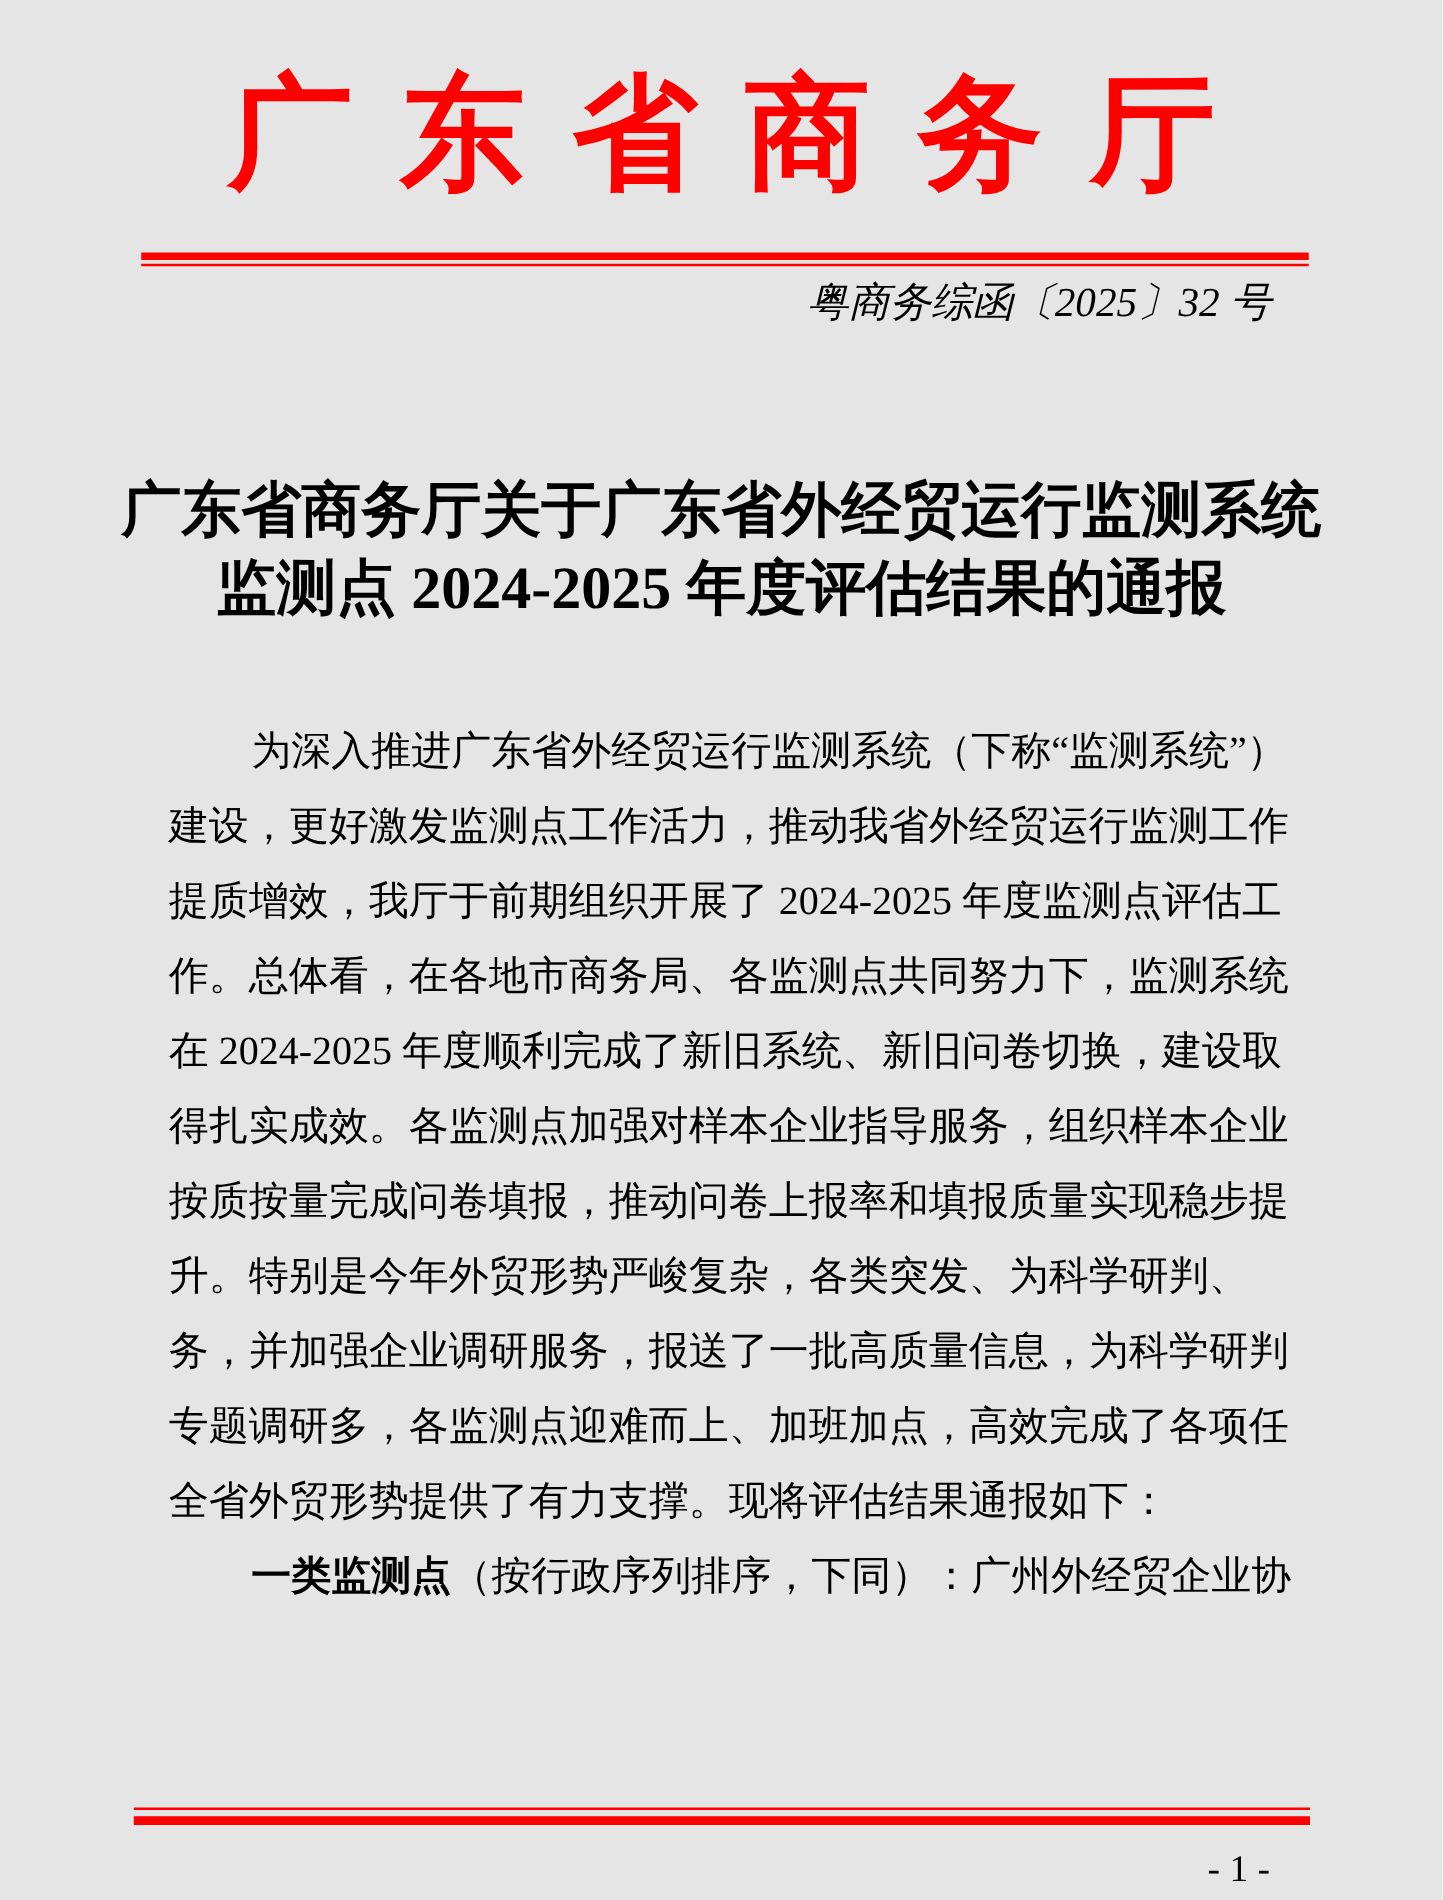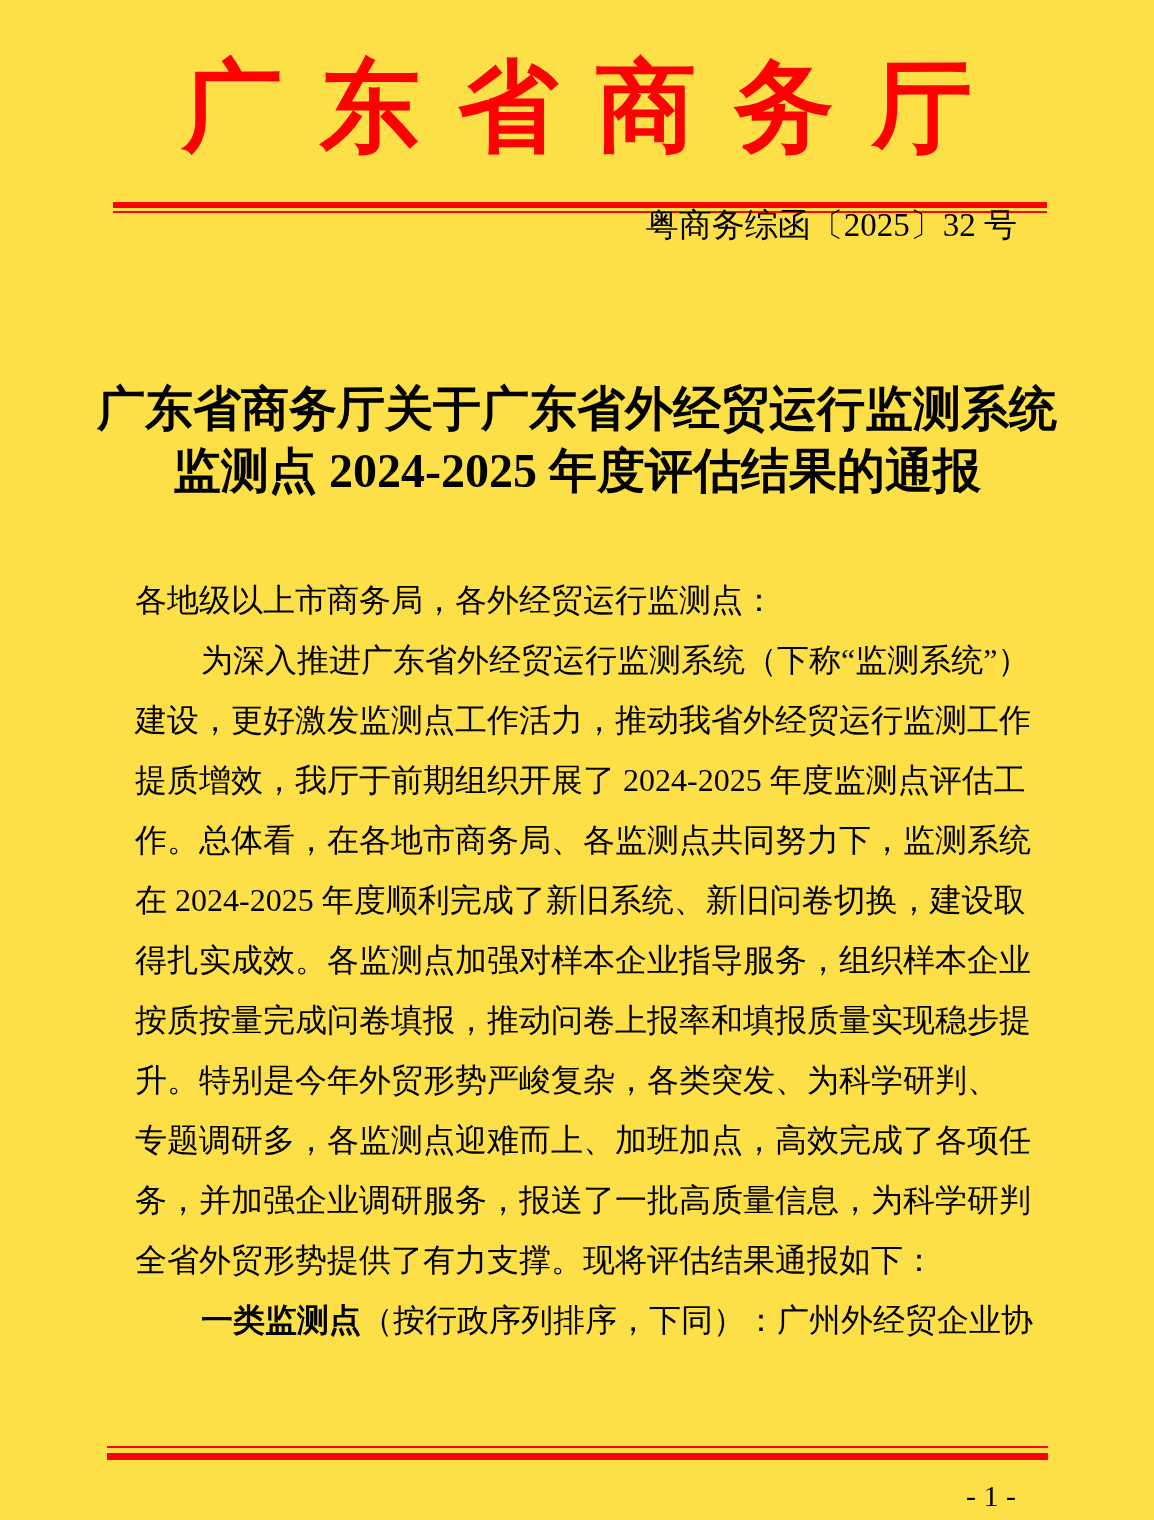--- a/index.html
+++ b/index.html
@@ -1,21 +1,21 @@
 <!DOCTYPE html>
 <html><head>
 <meta charset="utf-8">
 <style>
   * { margin: 0; padding: 0; box-sizing: border-box; }
   html, body { background: #ffffff; }
   .page {
     position: relative;
     width: 1154px;
     height: 1520px;
-    background: #fde047;
+    background: #e5e5e5;
     overflow: hidden;
     font-family: "Liberation Serif", "DejaVu Serif", serif;
     color: #000000;
   }
   
   .letterhead {
     position: absolute;
     top: 52px;
     left: 0;
     width: 100%;
@@ -42,25 +42,26 @@
     position: absolute;
     top: 1446px;
     left: 107px;
     width: 941px;
   }
   .rule-bottom .thin  { height: 2px; background: #ff0000; }
   .rule-bottom .thick { height: 7px; background: #ff0000; margin-top: 5px; }
   
   .doc-number {
     position: absolute;
-    top: 204px;
+    top: 222px;
     right: 137px;
     font-size: 33px;
     line-height: 42px;
     white-space: nowrap;
+    font-style: italic;
   }
   
   .doc-title {
     position: absolute;
     top: 378px;
     left: 0;
     width: 100%;
     text-align: center;
     font-size: 48px;
     line-height: 62px;
@@ -111,32 +112,31 @@
   </div>
 
   <div class="doc-number">粤商务综函〔2025〕32 号</div>
 
   <div class="doc-title">
     <span class="t-line">广东省商务厅关于广东省外经贸运行监测系统</span>
     <span class="t-line">监测点 2024-2025 年度评估结果的通报</span>
   </div>
 
   <div class="body-text">
-    <div class="line">各地级以上市商务局，各外经贸运行监测点：</div>
 
     <div class="line indent">为深入推进广东省外经贸运行监测系统（下称“监测系统”）</div>
     <div class="line">建设，更好激发监测点工作活力，推动我省外经贸运行监测工作</div>
     <div class="line">提质增效，我厅于前期组织开展了 2024-2025 年度监测点评估工</div>
     <div class="line">作。总体看，在各地市商务局、各监测点共同努力下，监测系统</div>
     <div class="line">在 2024-2025 年度顺利完成了新旧系统、新旧问卷切换，建设取</div>
     <div class="line">得扎实成效。各监测点加强对样本企业指导服务，组织样本企业</div>
     <div class="line">按质按量完成问卷填报，推动问卷上报率和填报质量实现稳步提</div>
     <div class="line">升。特别是今年外贸形势严峻复杂，各类突发、为科学研判、</div>
+    <div class="line">务，并加强企业调研服务，报送了一批高质量信息，为科学研判</div>
     <div class="line">专题调研多，各监测点迎难而上、加班加点，高效完成了各项任</div>
-    <div class="line">务，并加强企业调研服务，报送了一批高质量信息，为科学研判</div>
     <div class="line">全省外贸形势提供了有力支撑。现将评估结果通报如下：</div>
 
     <div class="line indent">
       <span class="lead-bold">一类监测点</span><span>（按行政序列排序，下同）：广州外经贸企业协</span>
     </div>
   </div>
 
   <div class="rule-bottom">
     <div class="thin"></div>
     <div class="thick"></div>

